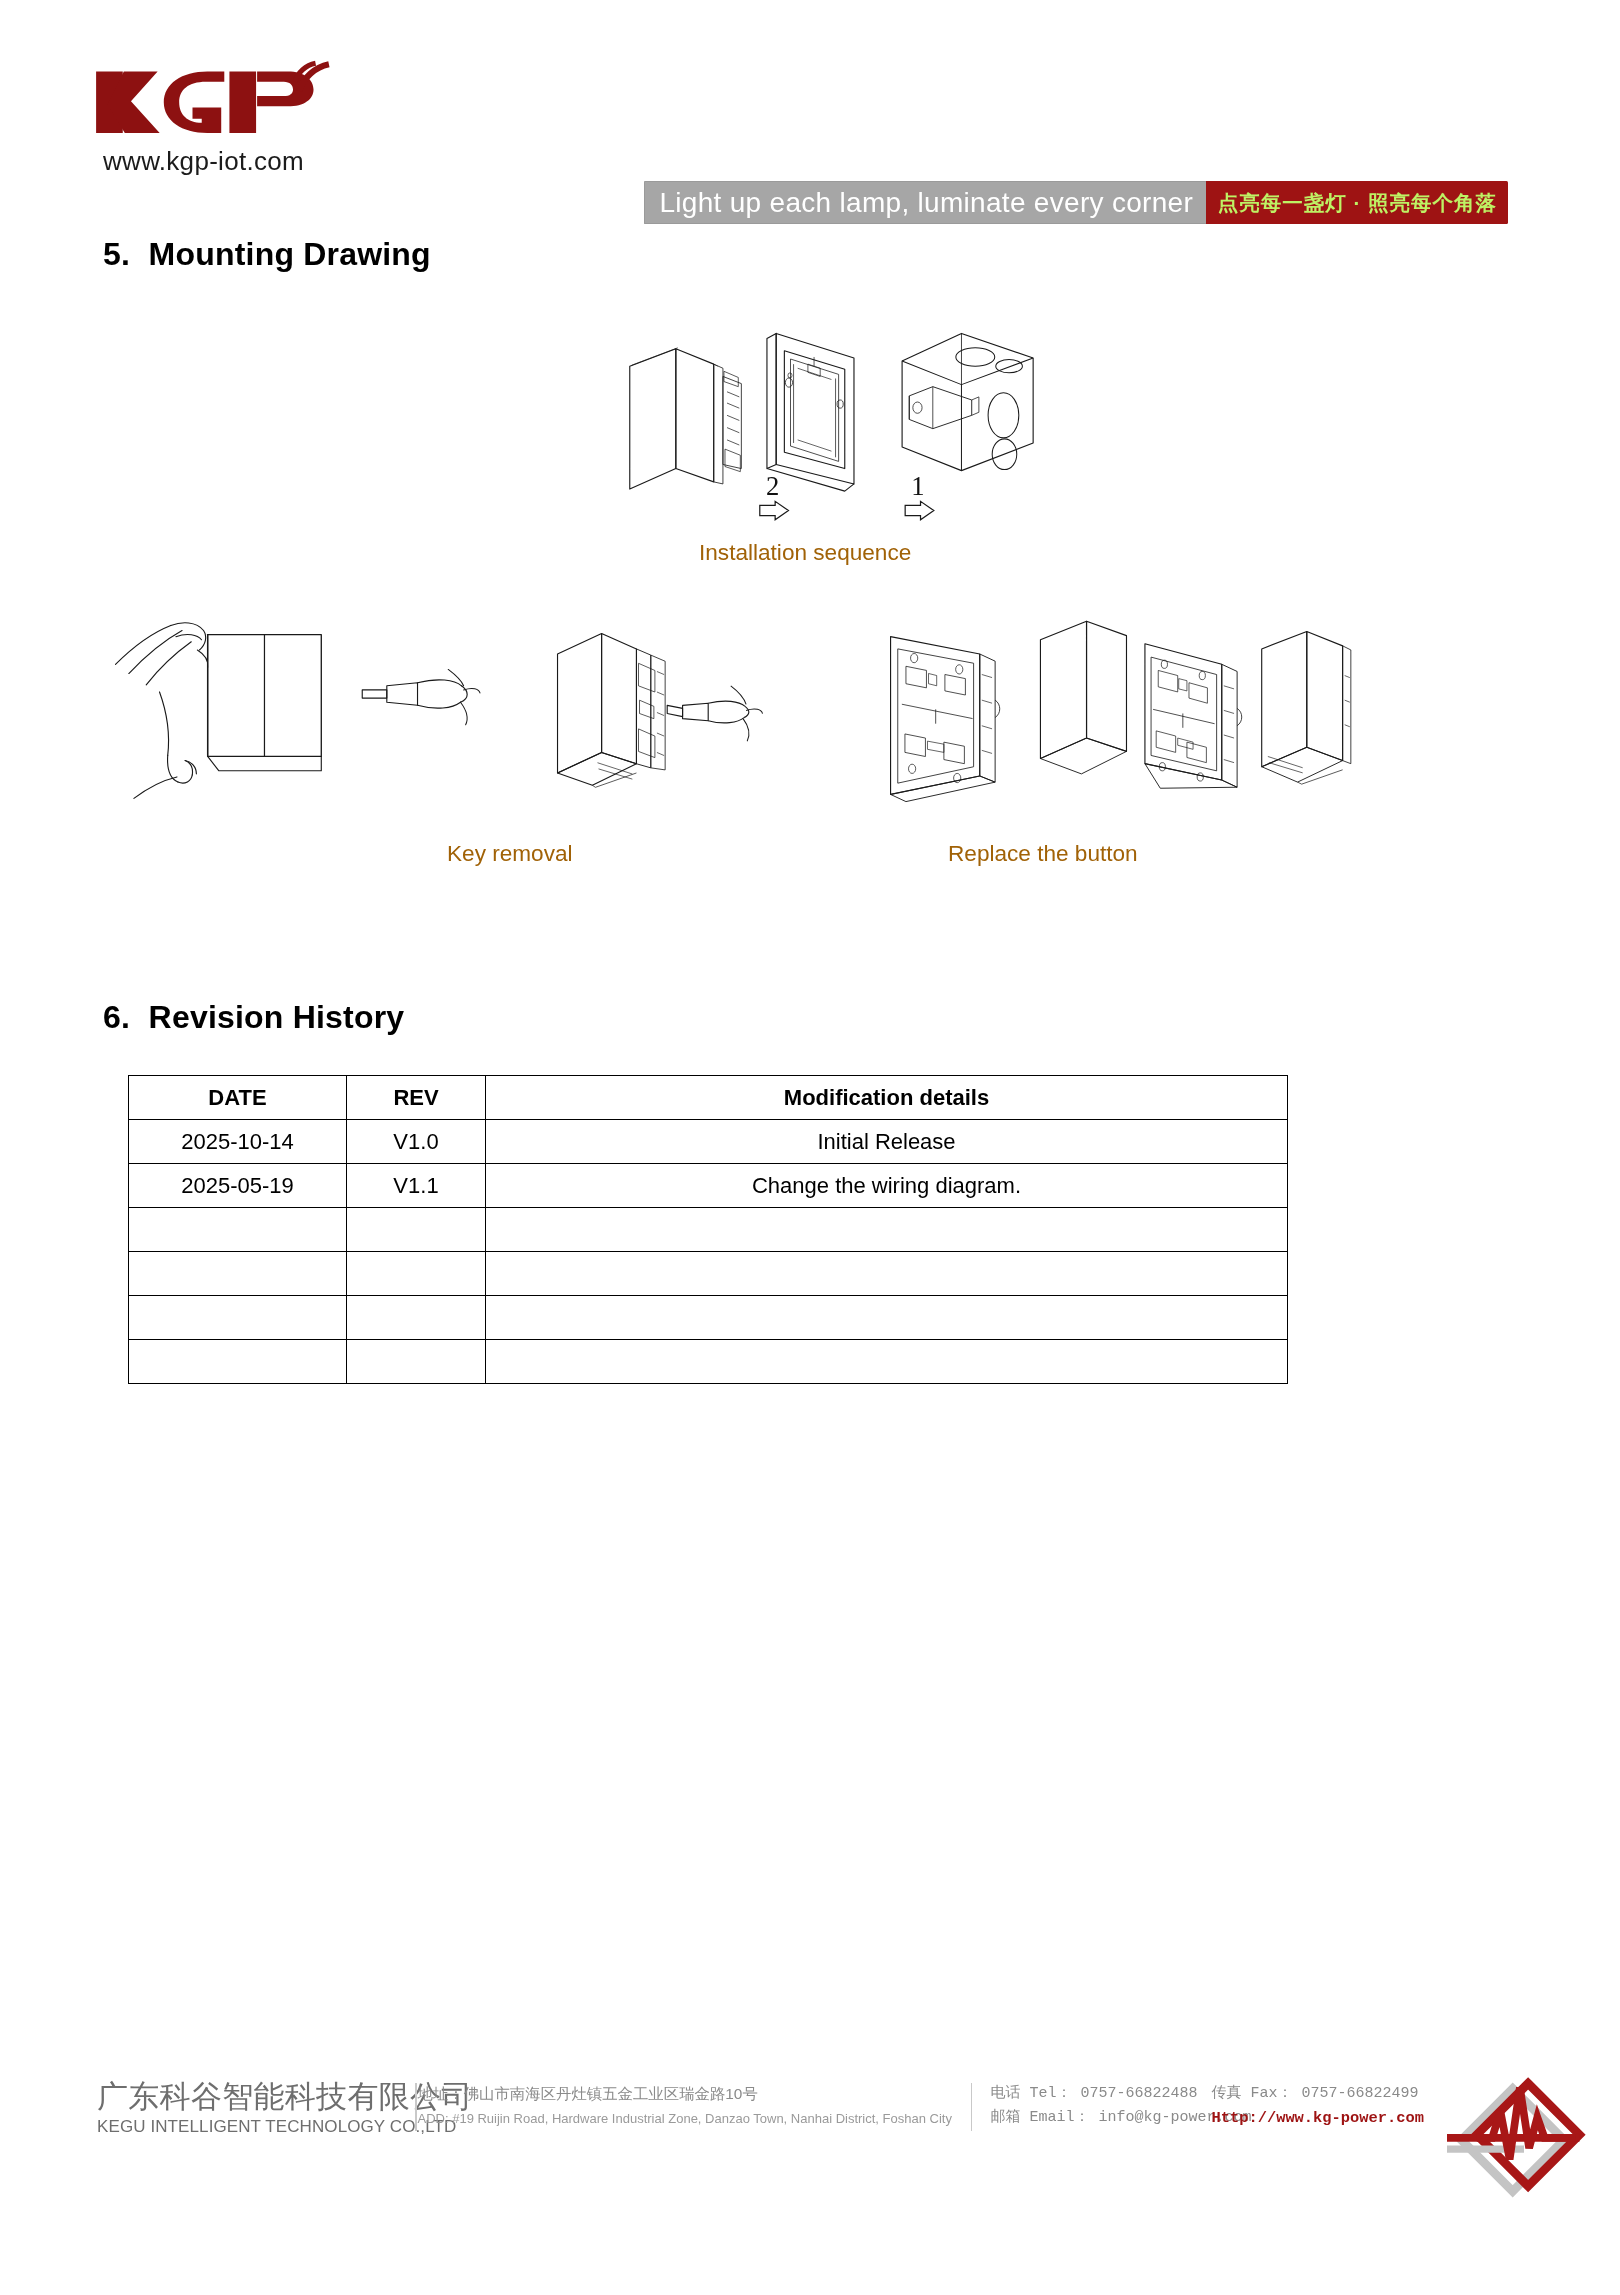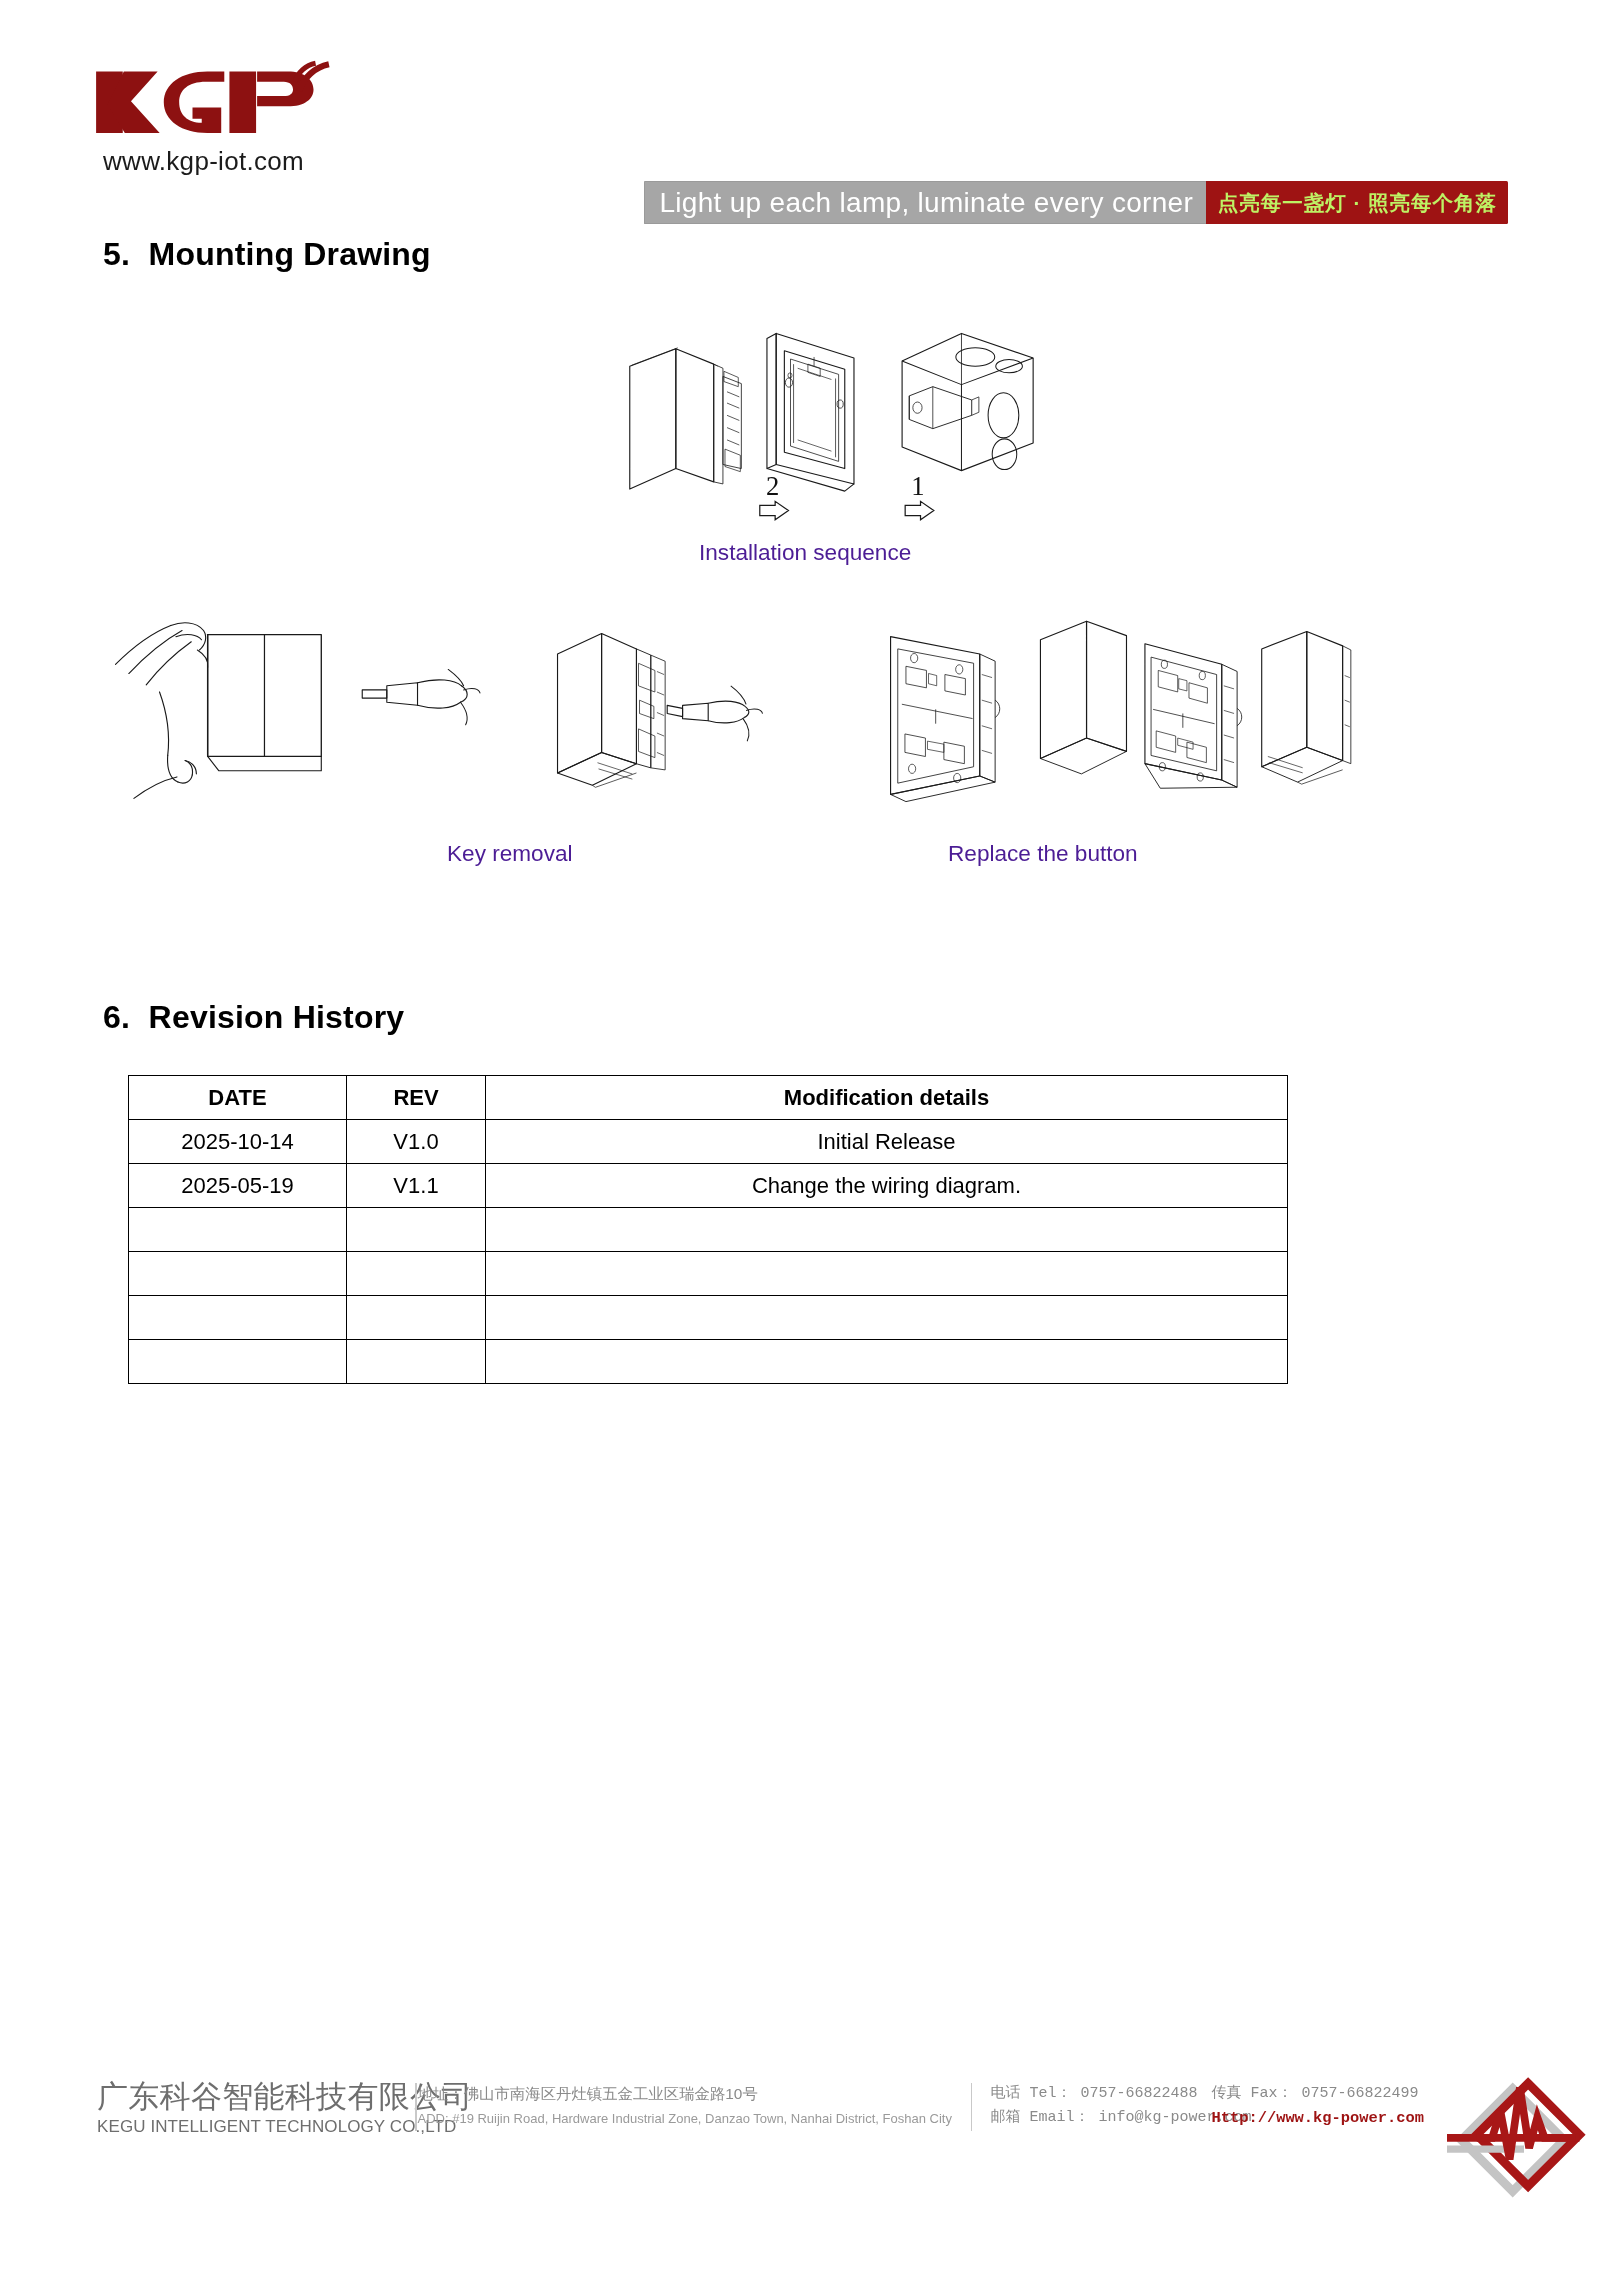--- a/index.html
+++ b/index.html
@@ -92,21 +92,21 @@
     white-space: nowrap;
   }
   .section-heading .num { margin-right: 18.5px; }
 
   
   .fig-caption {
     position: absolute;
     font-size: 22.6px;
     letter-spacing: 0px;
     white-space: nowrap;
-    color: #4c1d95;
+    color: #a16207;
   }
   .drawing { position: absolute; }
   .drawing svg { display: block; }
 
   
   .rev-table {
     position: absolute;
     left: 128px;
     top: 1075px;
     width: 1160px;

